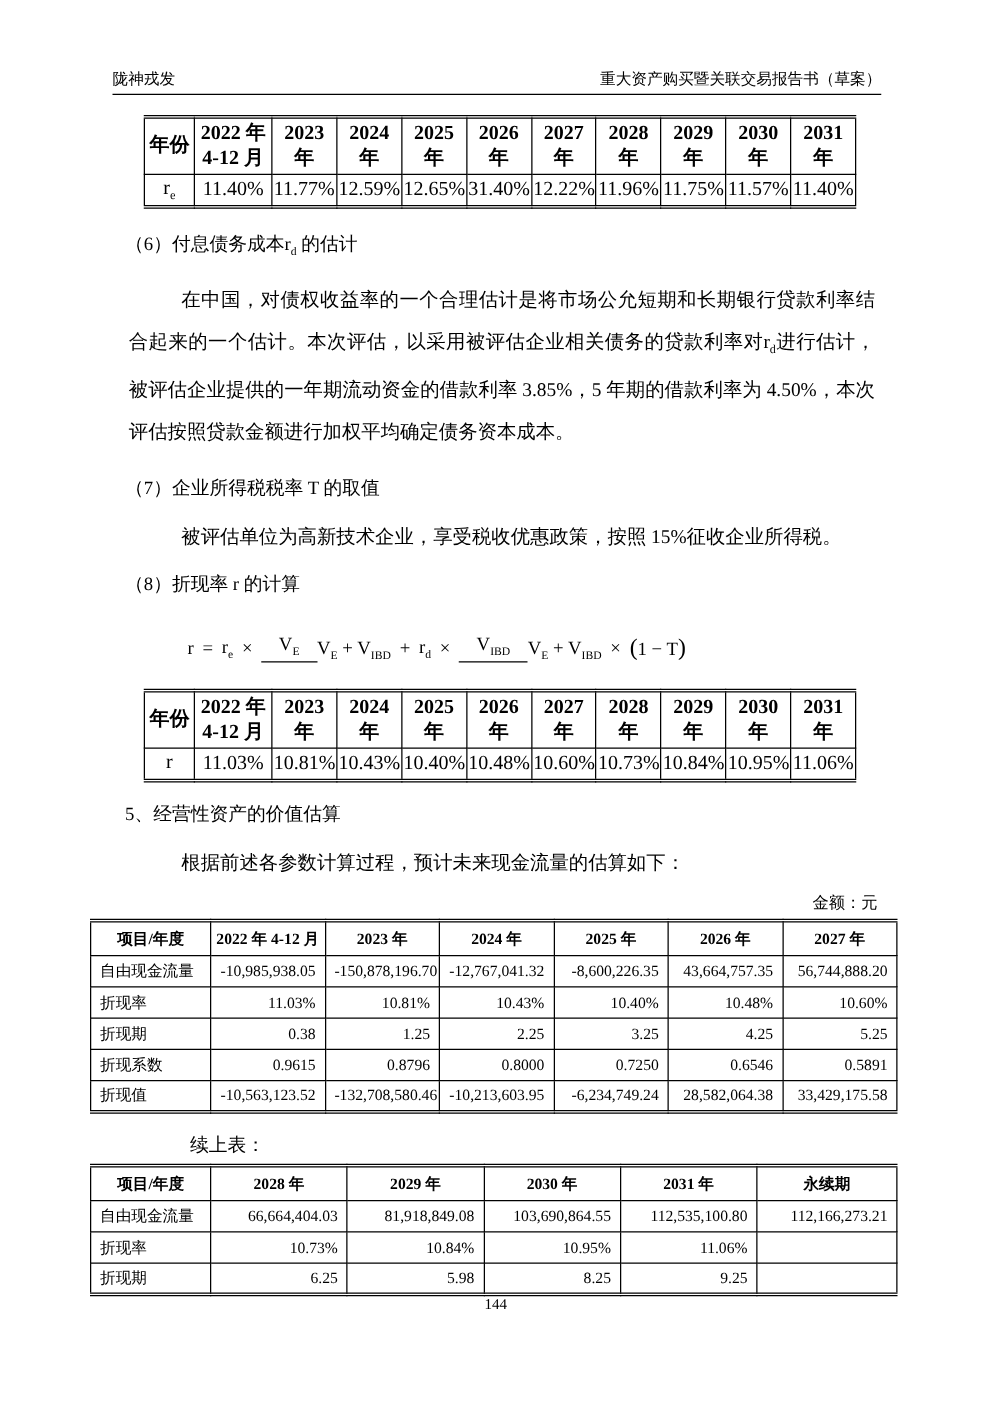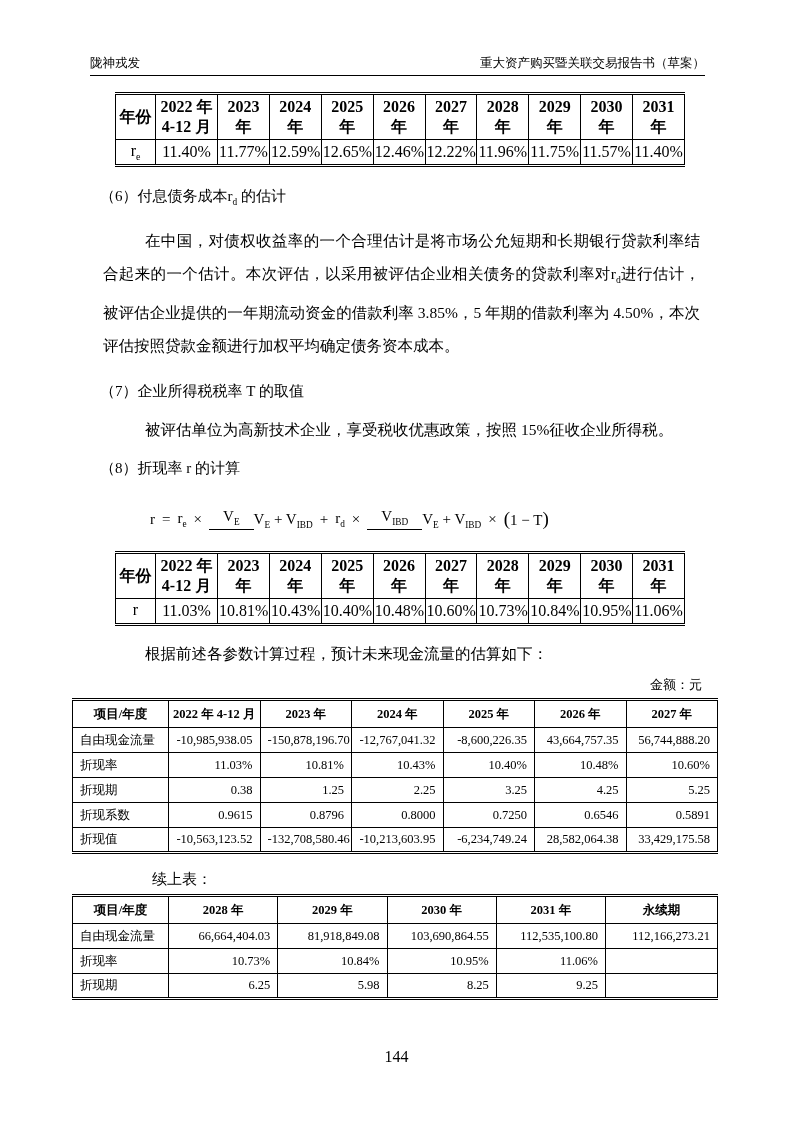--- a/index.html
+++ b/index.html
@@ -96,22 +96,21 @@
     margin: 16px 0 0 152px;
     font-size: 15px;
   }
   
   .page-number {
     position: absolute;
     top: 1036px;
     left: 0;
     width: 100%;
     text-align: center;
-    font-size: 16px;
-    margin-top: 12px;
+    font-size: 12px;
   }
 </style>
 </head>
 <body>
 
 <div class="page">
 
   <div class="doc-header">
     <span>陇神戎发</span>
     <span>重大资产购买暨关联交易报告书（草案）</span>
@@ -134,21 +133,21 @@
       <th>2029 年</th>
       <th>2030 年</th>
       <th>2031 年</th>
     </tr>
     <tr>
       <td><span>r</span><sub>e</sub></td>
       <td>11.40%</td>
       <td>11.77%</td>
       <td>12.59%</td>
       <td>12.65%</td>
-      <td>12.46%</td>
+      <td>31.40%</td>
       <td>12.22%</td>
       <td>11.96%</td>
       <td>11.75%</td>
       <td>11.57%</td>
       <td>11.40%</td>
     </tr>
   </tbody>
     </table>
 
   <div class="heading"><span>（6）付息债务成本r</span><sub>d</sub><span> 的估计</span></div>
@@ -207,20 +206,21 @@
       <td>10.48%</td>
       <td>10.60%</td>
       <td>10.73%</td>
       <td>10.84%</td>
       <td>10.95%</td>
       <td>11.06%</td>
     </tr>
   </tbody>
     </table>
 
+  <div class="heading" style="margin-top:16px;">5、经营性资产的价值估算</div>
   <div class="para" style="margin-top:11px;">根据前述各参数计算过程，预计未来现金流量的估算如下：</div>
 
   <div class="unit-note">金额：元</div>
 
   <table class="cash-table ct1">
     <colgroup>
       <col style="width:96px">
         <col>
         <col>
         <col>

